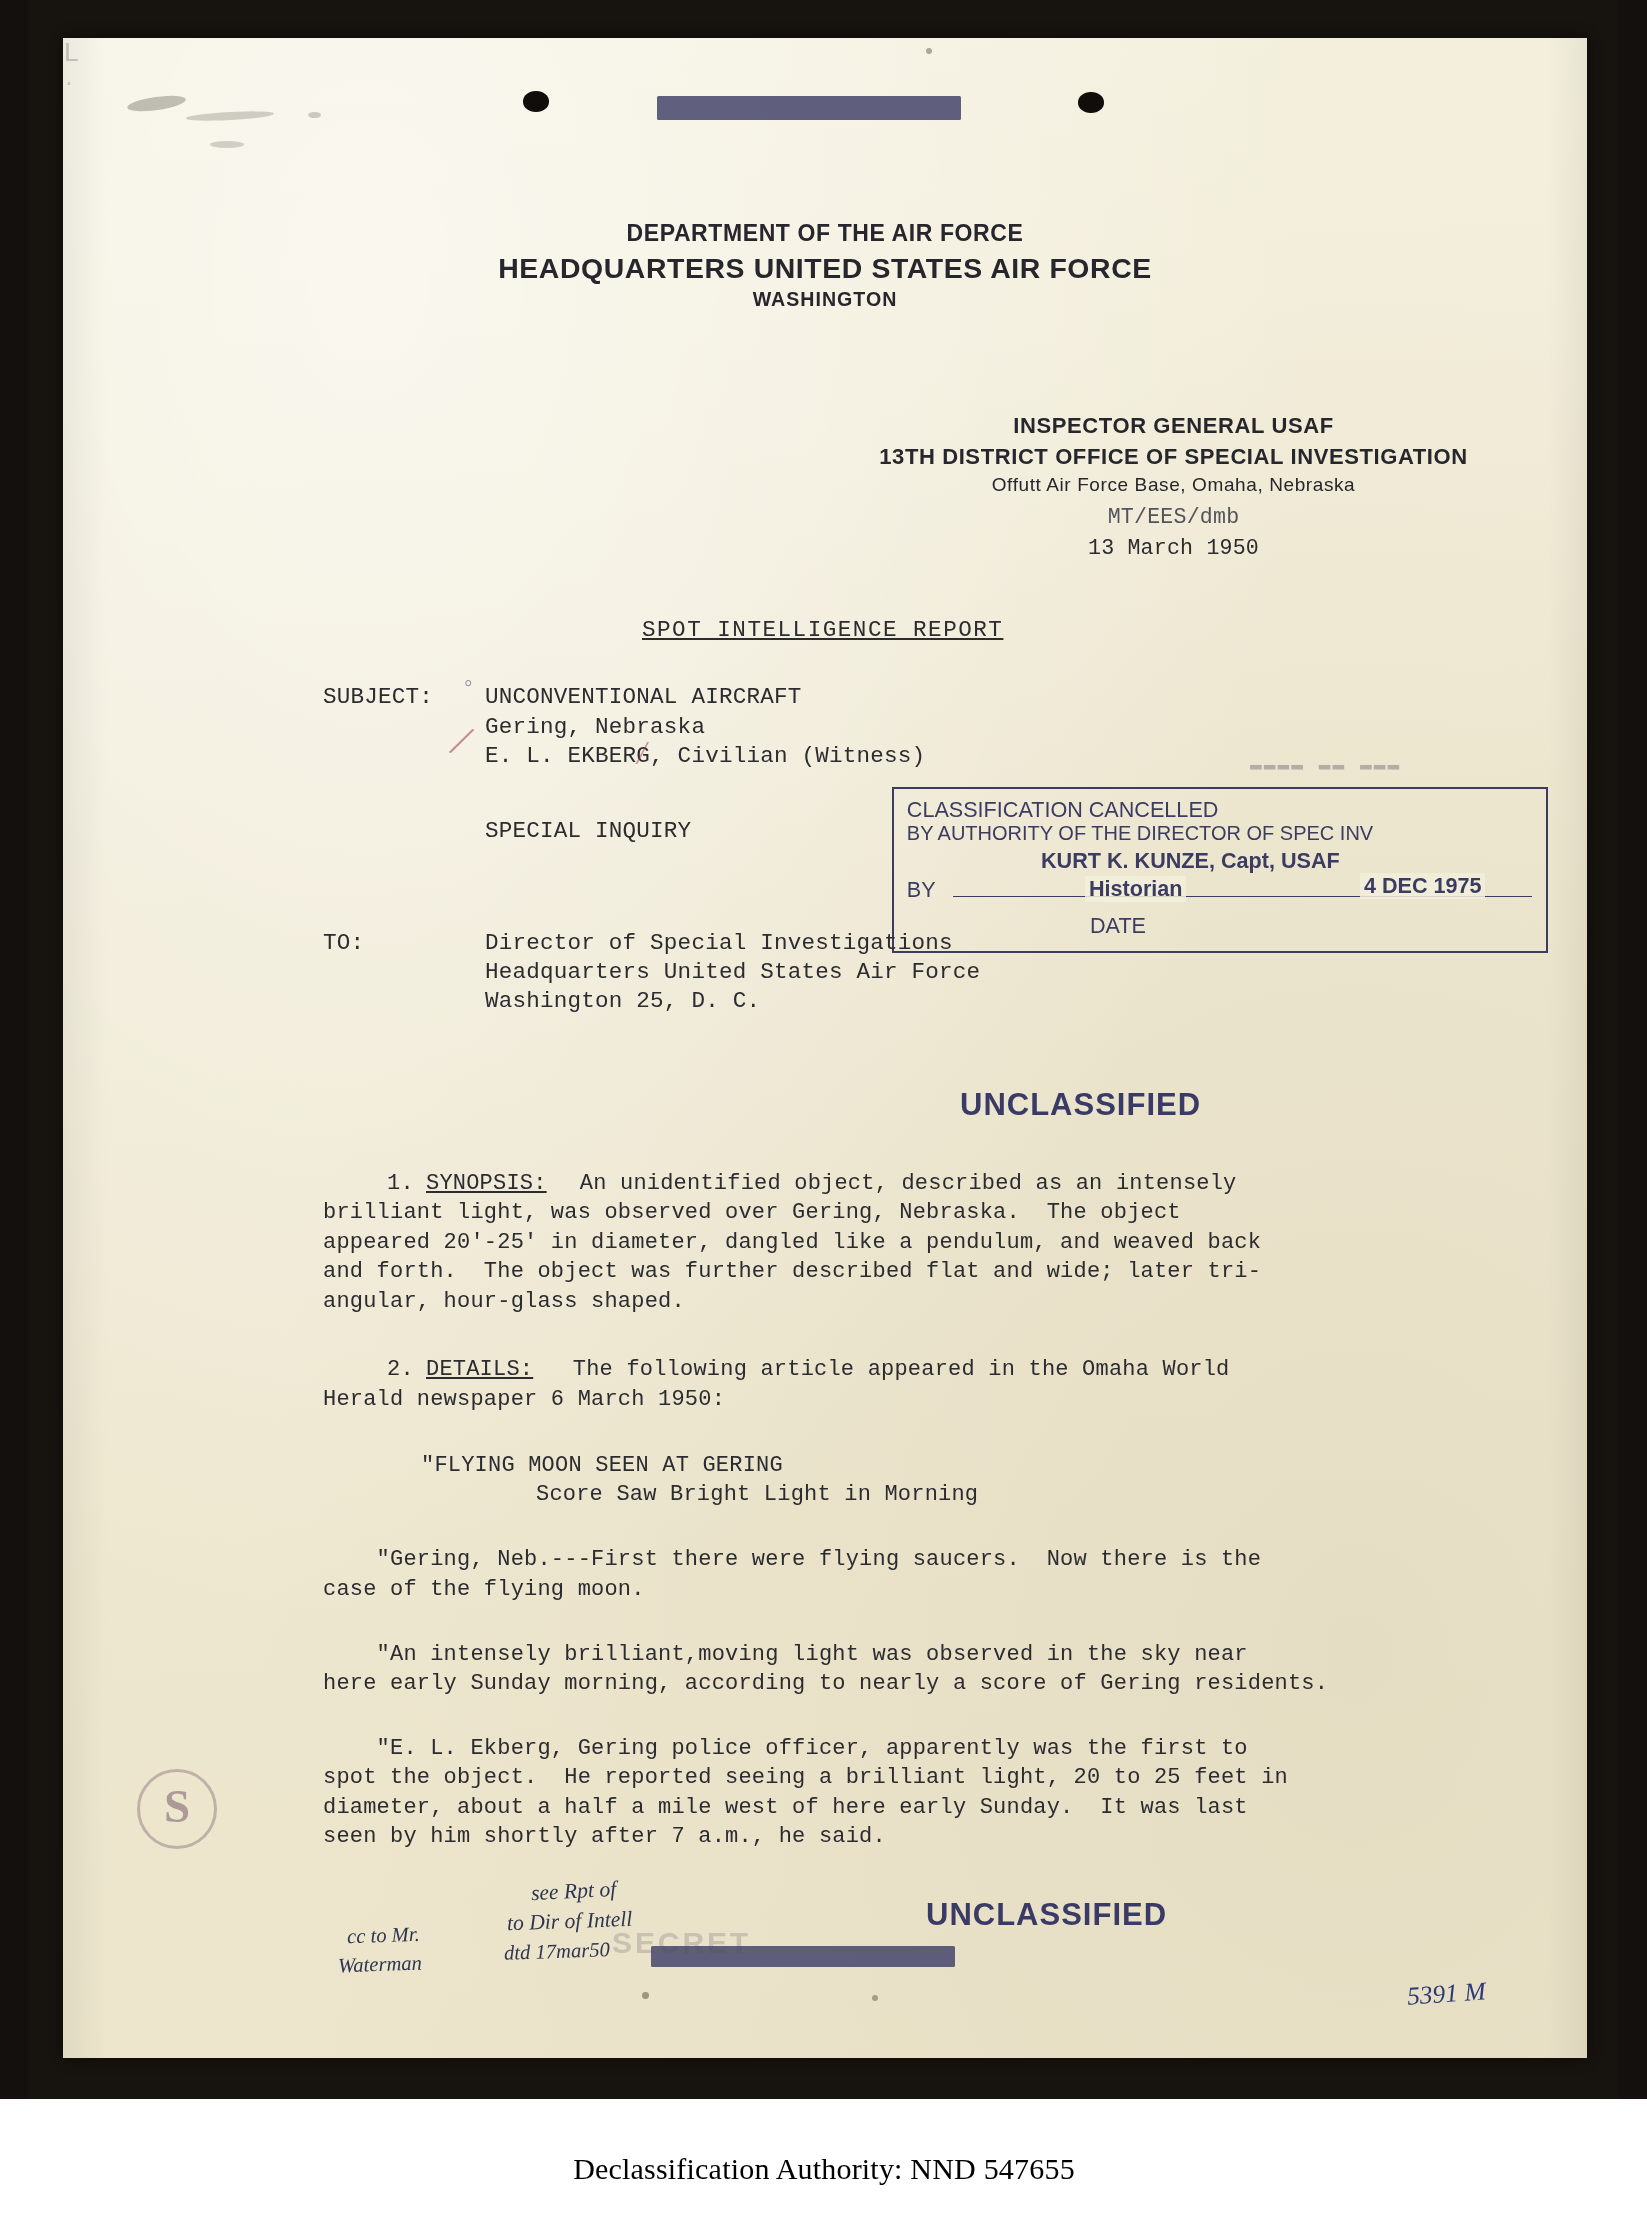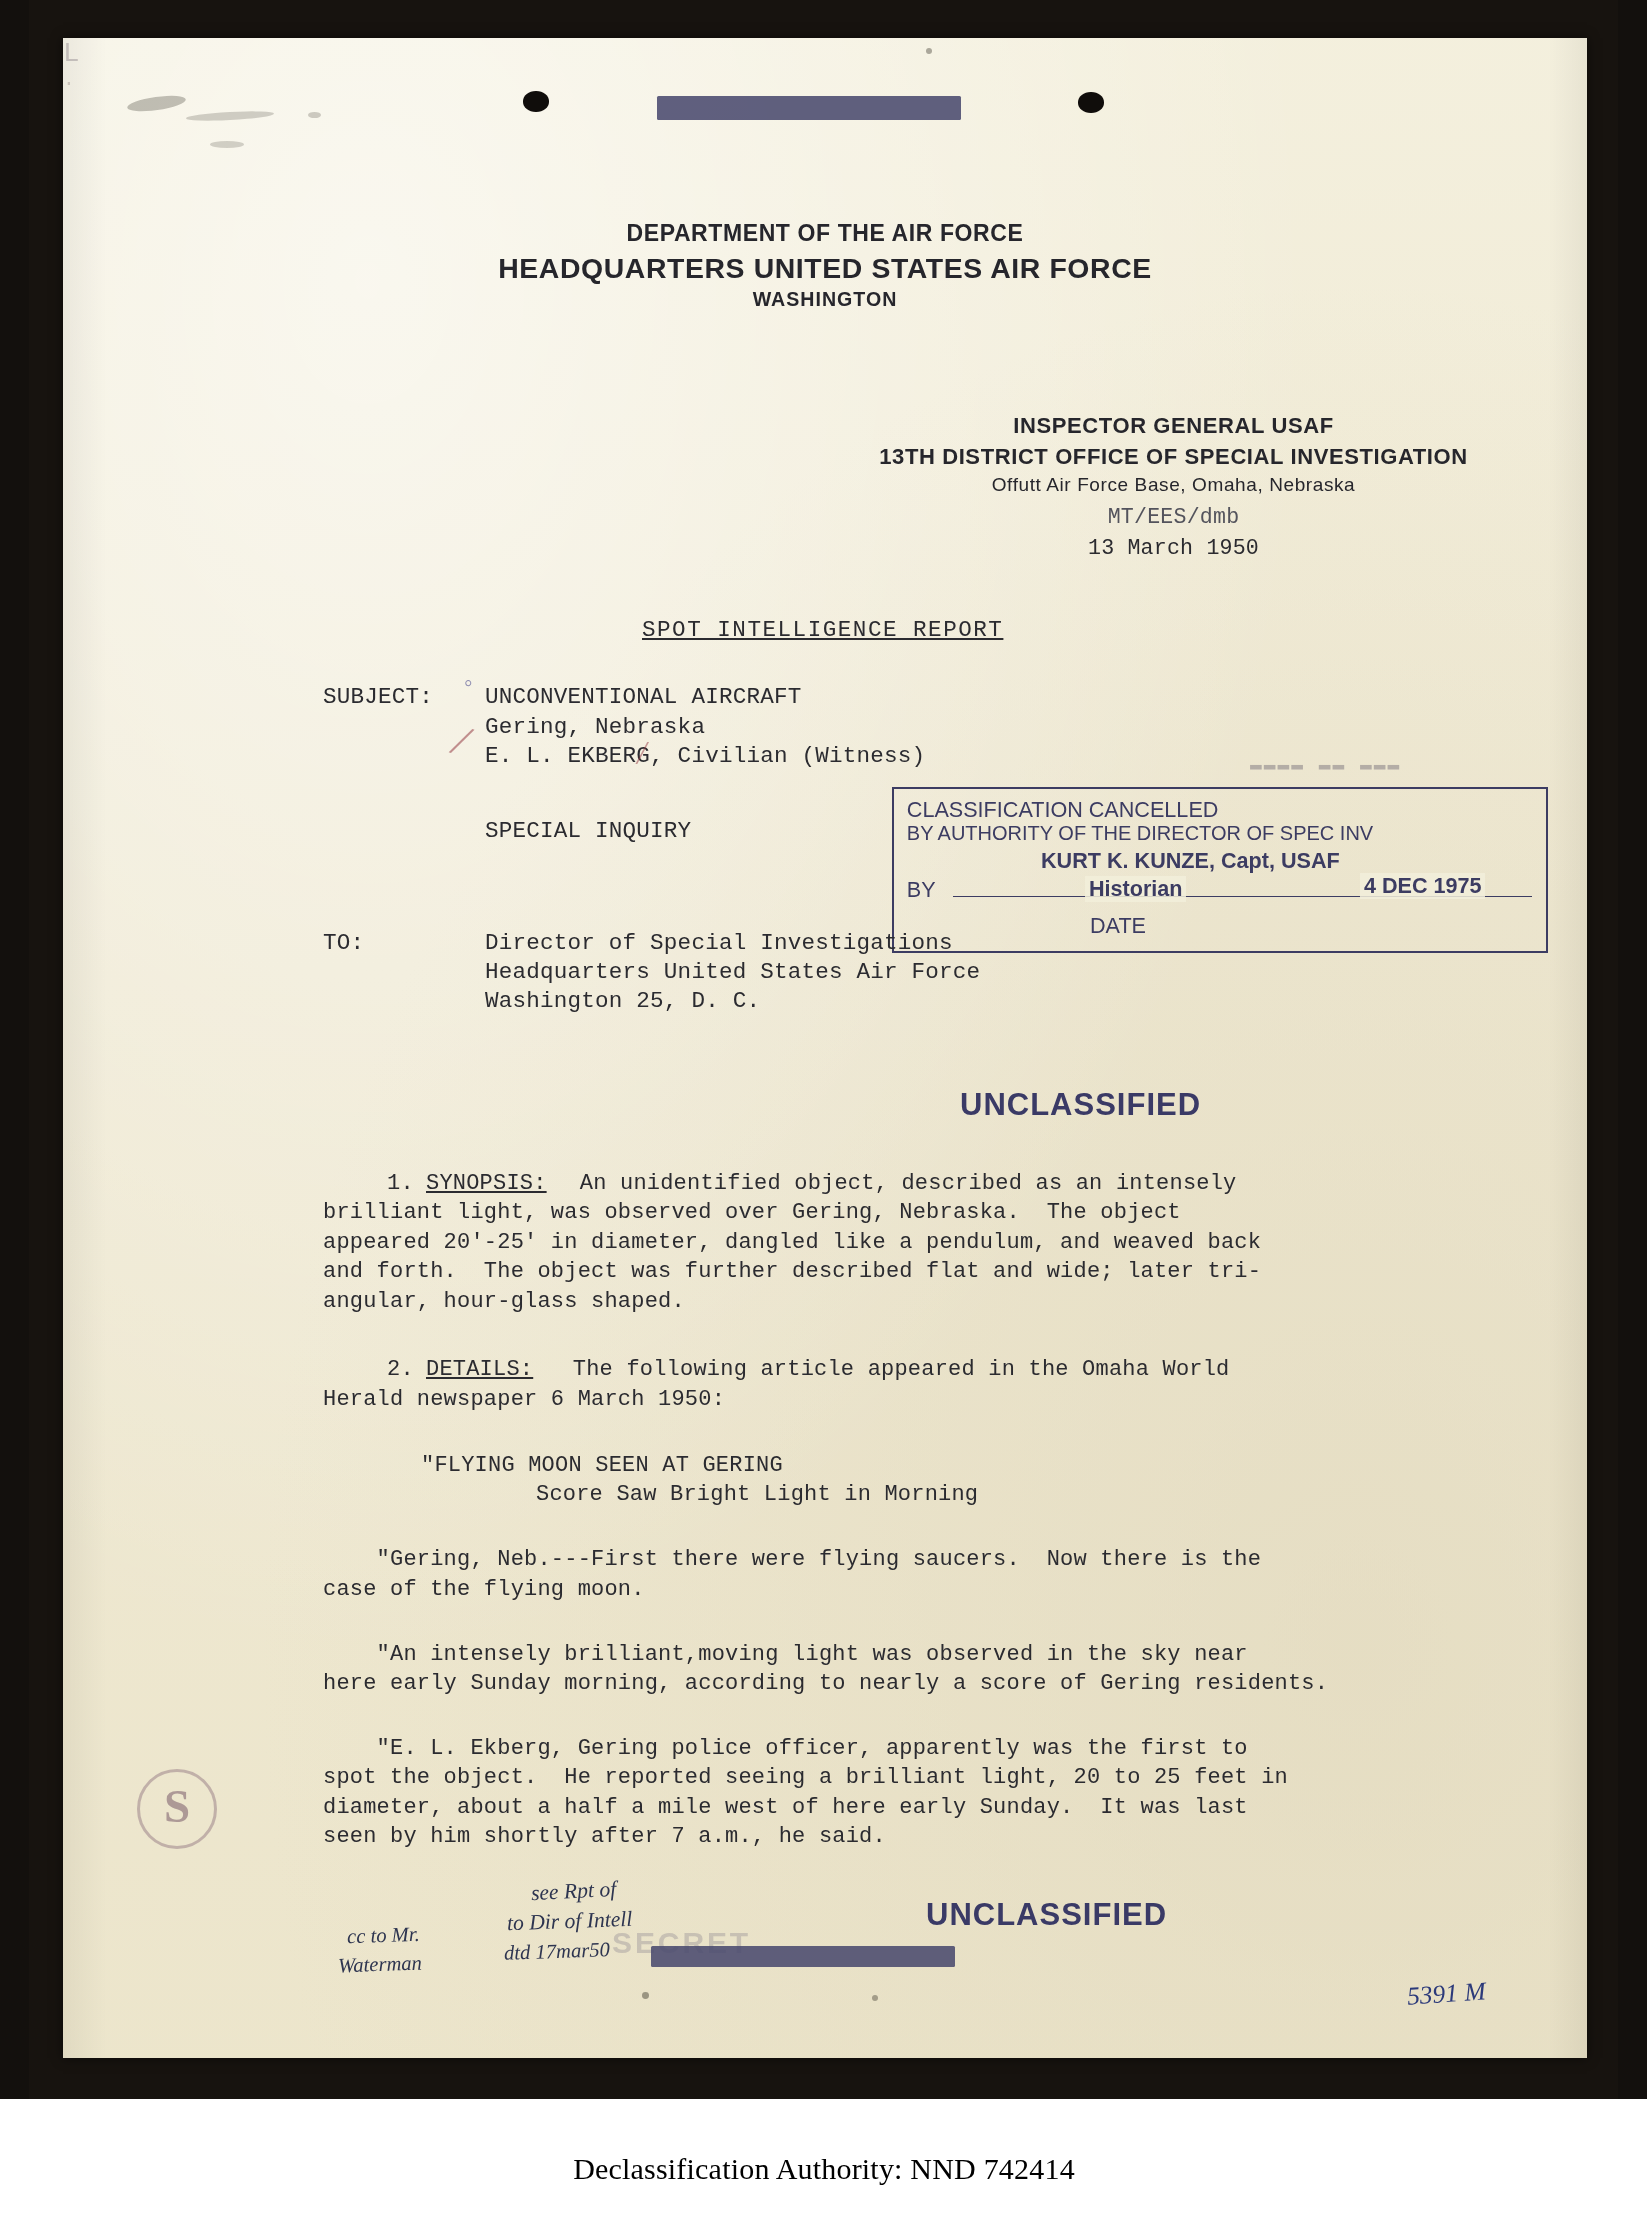--- a/index.html
+++ b/index.html
@@ -273,14 +273,14 @@
     <div class="hand" style="left:275px; top:1915px; font-size:20.6px; transform:rotate(-2deg);">Waterman</div>
 
     <div class="hand hand-blue" style="left:1344px; top:1941px; font-size:25.5px; transform:rotate(-4deg);">5391 M</div>
 
     <div class="blotch" style="left:579px; top:1954px; width:6.9px; height:6.9px; background:rgba(60,55,45,0.45);"></div>
     <div class="blotch" style="left:809px; top:1957px; width:5.9px; height:5.9px; background:rgba(60,55,45,0.40);"></div>
     <div class="blotch" style="left:863px; top:9.8px; width:5.9px; height:5.9px; background:rgba(60,55,45,0.40);"></div>
   </div>
 </div>
 
-<div class="caption">Declassification Authority: NND 742414</div>
+<div class="caption">Declassification Authority: NND 547655</div>
 
 
 </body></html>

